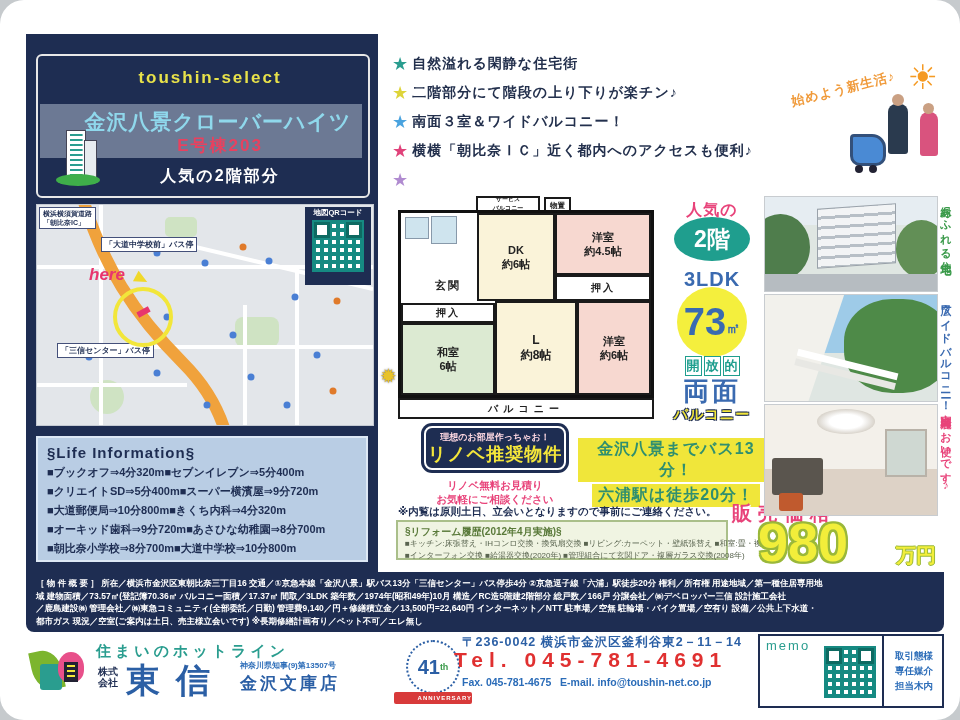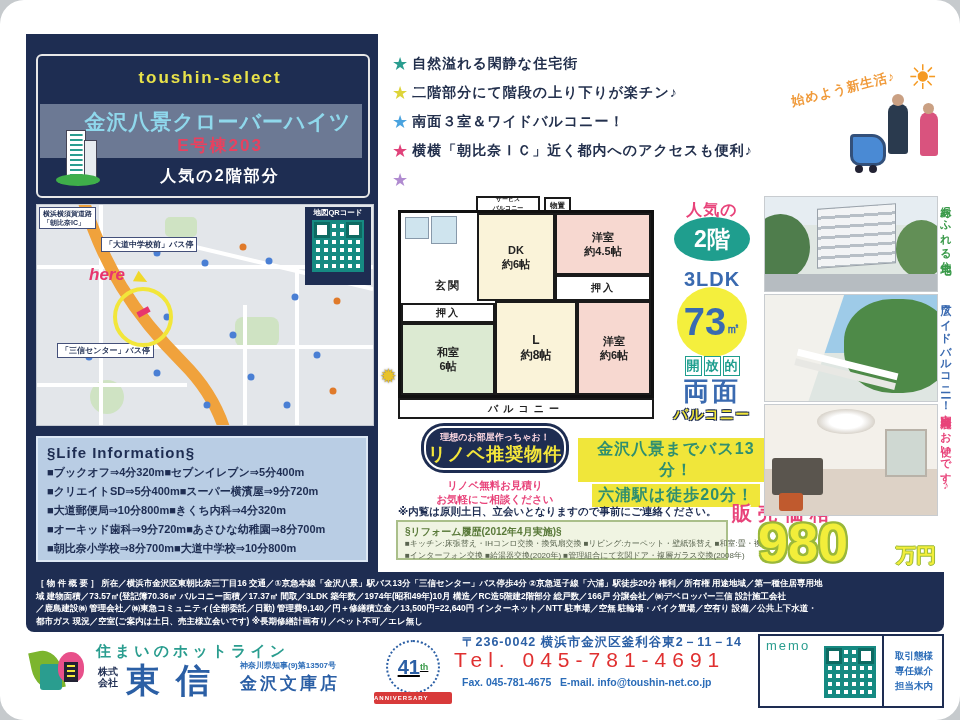--- a/index.html
+++ b/index.html
@@ -87,21 +87,21 @@
   .bdg2 .t{color:#3a6ab0;font-size:20px;font-weight:bold;letter-spacing:1px;}
   .bdg2 .c{width:70px;height:70px;margin:-4px auto 0;background:#f4ef3d;border-radius:50%;display:flex;align-items:center;justify-content:center;color:#3a6ab0;font-weight:bold;}
   .bdg2 .num{font-size:38px;line-height:38px;}
   .bdg2 .un{font-size:14px;margin-top:14px;}
   .bdg3{left:664px;top:356px;width:96px;text-align:center;}
   .bdg3 .o span{display:inline-block;border:1.5px solid #1f9e8e;color:#1f9e8e;font-size:13px;font-weight:bold;padding:0 1px;margin:0 1px;background:#fff;}
   .bdg3 .d{color:#3a6ab0;font-size:26px;font-weight:bold;letter-spacing:3px;line-height:30px;}
   .bdg3 .b{color:#f2e63a;font-size:14px;font-weight:bold;letter-spacing:1px;text-shadow:-1px -1px 0 #1e2d52,1px -1px 0 #1e2d52,-1px 1px 0 #1e2d52,1px 1px 0 #1e2d52;}
 
   
-  .reno{left:424px;top:426px;width:142px;height:44px;background:#1e2d52;border:2px solid #fff;box-shadow:0 0 0 3px #1e2d52;border-radius:20px;text-align:center;box-sizing:border-box;padding-top:4px;}
+  .reno{left:424px;top:426px;width:142px;height:44px;background:#1e2d52;border:2px solid #fff;box-shadow:0 0 0 3px #1e2d52;border-radius:8px;text-align:center;box-sizing:border-box;padding-top:4px;}
   .reno .t{color:#ffd9e2;font-size:9px;font-weight:bold;line-height:11px;}
   .reno .m{color:#f4e63a;font-size:18px;font-weight:bold;letter-spacing:1px;line-height:22px;}
   .reno-note{left:424px;top:478px;width:142px;text-align:center;color:#e8437a;font-size:10.5px;font-weight:bold;line-height:14px;}
   .access{left:578px;top:438px;width:196px;text-align:center;}
   .access span{display:inline-block;background:#f0e63a;color:#2f8f6f;font-size:16px;font-weight:bold;padding:1px 6px;margin-bottom:2px;letter-spacing:1px;}
   .notice{left:398px;top:505px;width:340px;color:#1e2d52;font-size:10.5px;font-weight:bold;}
   .reform{left:396px;top:520px;width:332px;height:40px;background:#f0f4e2;border:2px solid #aabf8a;box-sizing:border-box;padding:3px 7px;}
   .reform .t{color:#5a7a3a;font-size:10px;font-weight:bold;line-height:13px;}
   .reform .l{color:#5a6550;font-size:8px;line-height:12px;white-space:nowrap;}
 
@@ -140,26 +140,26 @@
   .logo{left:6px;top:14px;width:60px;height:58px;}
   .logo .leaf{position:absolute;left:0;top:4px;width:30px;height:40px;background:#7cb52e;border-radius:0 60% 0 60%;transform:rotate(-12deg);}
   .logo .hteal{position:absolute;left:8px;top:18px;width:22px;height:26px;background:#2a9d8f;border-radius:3px;}
   .logo .hpink{position:absolute;left:26px;top:6px;width:26px;height:30px;background:#e8508a;border-radius:50% 50% 40% 40%;}
   .logo .hnavy{position:absolute;left:32px;top:16px;width:14px;height:20px;background:#223;background-image:repeating-linear-gradient(0deg,transparent 0 3px,#f2e63a 3px 5px);background-size:60% 80%;background-repeat:no-repeat;background-position:center;}
   .tagline{left:70px;top:10px;color:#2a9d8f;font-size:15px;font-weight:bold;letter-spacing:4px;}
   .kk{left:72px;top:34px;color:#1e2d52;font-size:10px;font-weight:bold;line-height:11px;width:22px;}
   .company{left:100px;top:26px;color:#2b5fa5;font-size:34px;font-weight:bold;letter-spacing:16px;}
   .license{left:214px;top:28px;color:#2b6cb8;font-size:8px;font-weight:bold;}
   .branch{left:214px;top:40px;color:#2b5fa5;font-size:17px;font-weight:bold;letter-spacing:3px;}
-  .anniv{left:348px;top:8px;width:78px;height:68px;text-align:left;text-decoration:underline;}
+  .anniv{left:368px;top:8px;width:78px;height:68px;text-align:right;}
   .anniv .circ{width:50px;height:50px;margin:0 auto;border:2px dotted #2b5fa5;border-radius:50%;display:flex;align-items:center;justify-content:center;color:#2b5fa5;font-weight:bold;font-size:20px;}
   .anniv .th{font-size:9px;color:#3a9a4a;}
   .anniv .rib{position:absolute;left:0;bottom:4px;width:78px;height:12px;background:#d83a3a;color:#fff;font-size:6px;font-weight:bold;letter-spacing:1px;line-height:12px;border-radius:2px;}
   .postal{left:436px;top:2px;color:#2b5fa5;font-size:12.5px;font-weight:bold;letter-spacing:1px;}
-  .tel{left:428px;top:16px;color:#e03030;font-size:21px;font-weight:normal;letter-spacing:6px;}
+  .tel{left:428px;top:16px;color:#e03030;font-size:21px;font-weight:bold;letter-spacing:6px;}
   .faxmail{left:436px;top:44px;color:#2b6cb8;font-size:10.5px;font-weight:bold;}
   .memo{left:732px;top:2px;width:186px;height:74px;border:2px solid #1e2d52;background:#fff;box-sizing:border-box;}
   .memo .lbl{position:absolute;left:6px;top:2px;color:#2a9d8f;font-size:13px;letter-spacing:2px;}
   .memo .q{position:absolute;left:64px;top:9px;}
   .memo .div{position:absolute;right:58px;top:0;width:2px;height:100%;background:#1e2d52;}
   .memo .agent{position:absolute;right:0;top:12px;width:56px;text-align:center;color:#2b6cb8;font-size:9.5px;font-weight:bold;line-height:15px;}
 </style>
 </head>
 <body>
 

